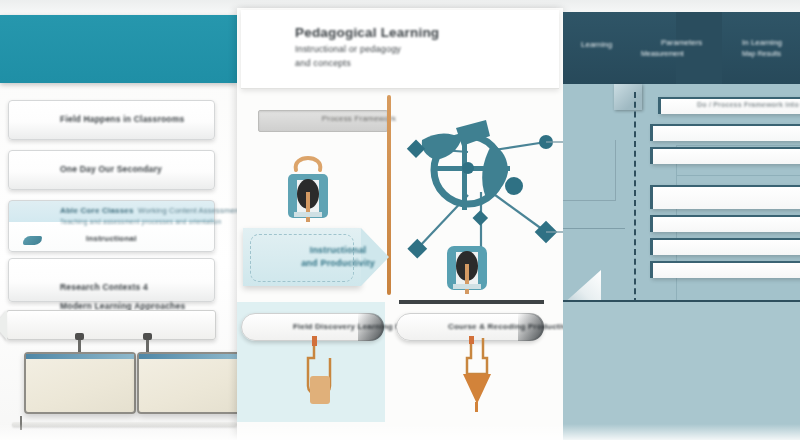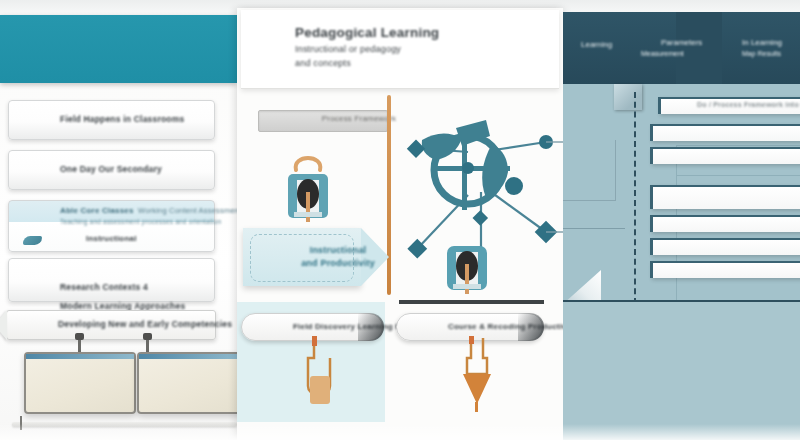--- a/index.html
+++ b/index.html
@@ -152,21 +152,20 @@
   </div>
 
   <div class="abs card" id="card4">
     <span class="cap"></span>
     <span class="cardtxt btxt" style="top:14px;font-size:8.5px;margin-top:28px;">Modern Learning Approaches</span>
     <span class="cardtxt btxt" style="top:23px;font-size:8.5px;">Research Contexts 4</span>
   </div>
 
   <div class="abs" id="lbanner">
     <span class="cap"></span>
-    <span class="cardtxt btxt" style="top:8px;font-size:8.5px;">Developing New and Early Competencies</span>
   </div>
   <div class="abs stem" style="left:78px;top:338px;"></div>
   <div class="abs stem" style="left:146px;top:338px;"></div>
 
   <div class="bbox" id="bbox1">
     <span class="topstrip"></span>
   </div>
   <div class="bbox" id="bbox2">
     <span class="topstrip"></span>
   </div>

